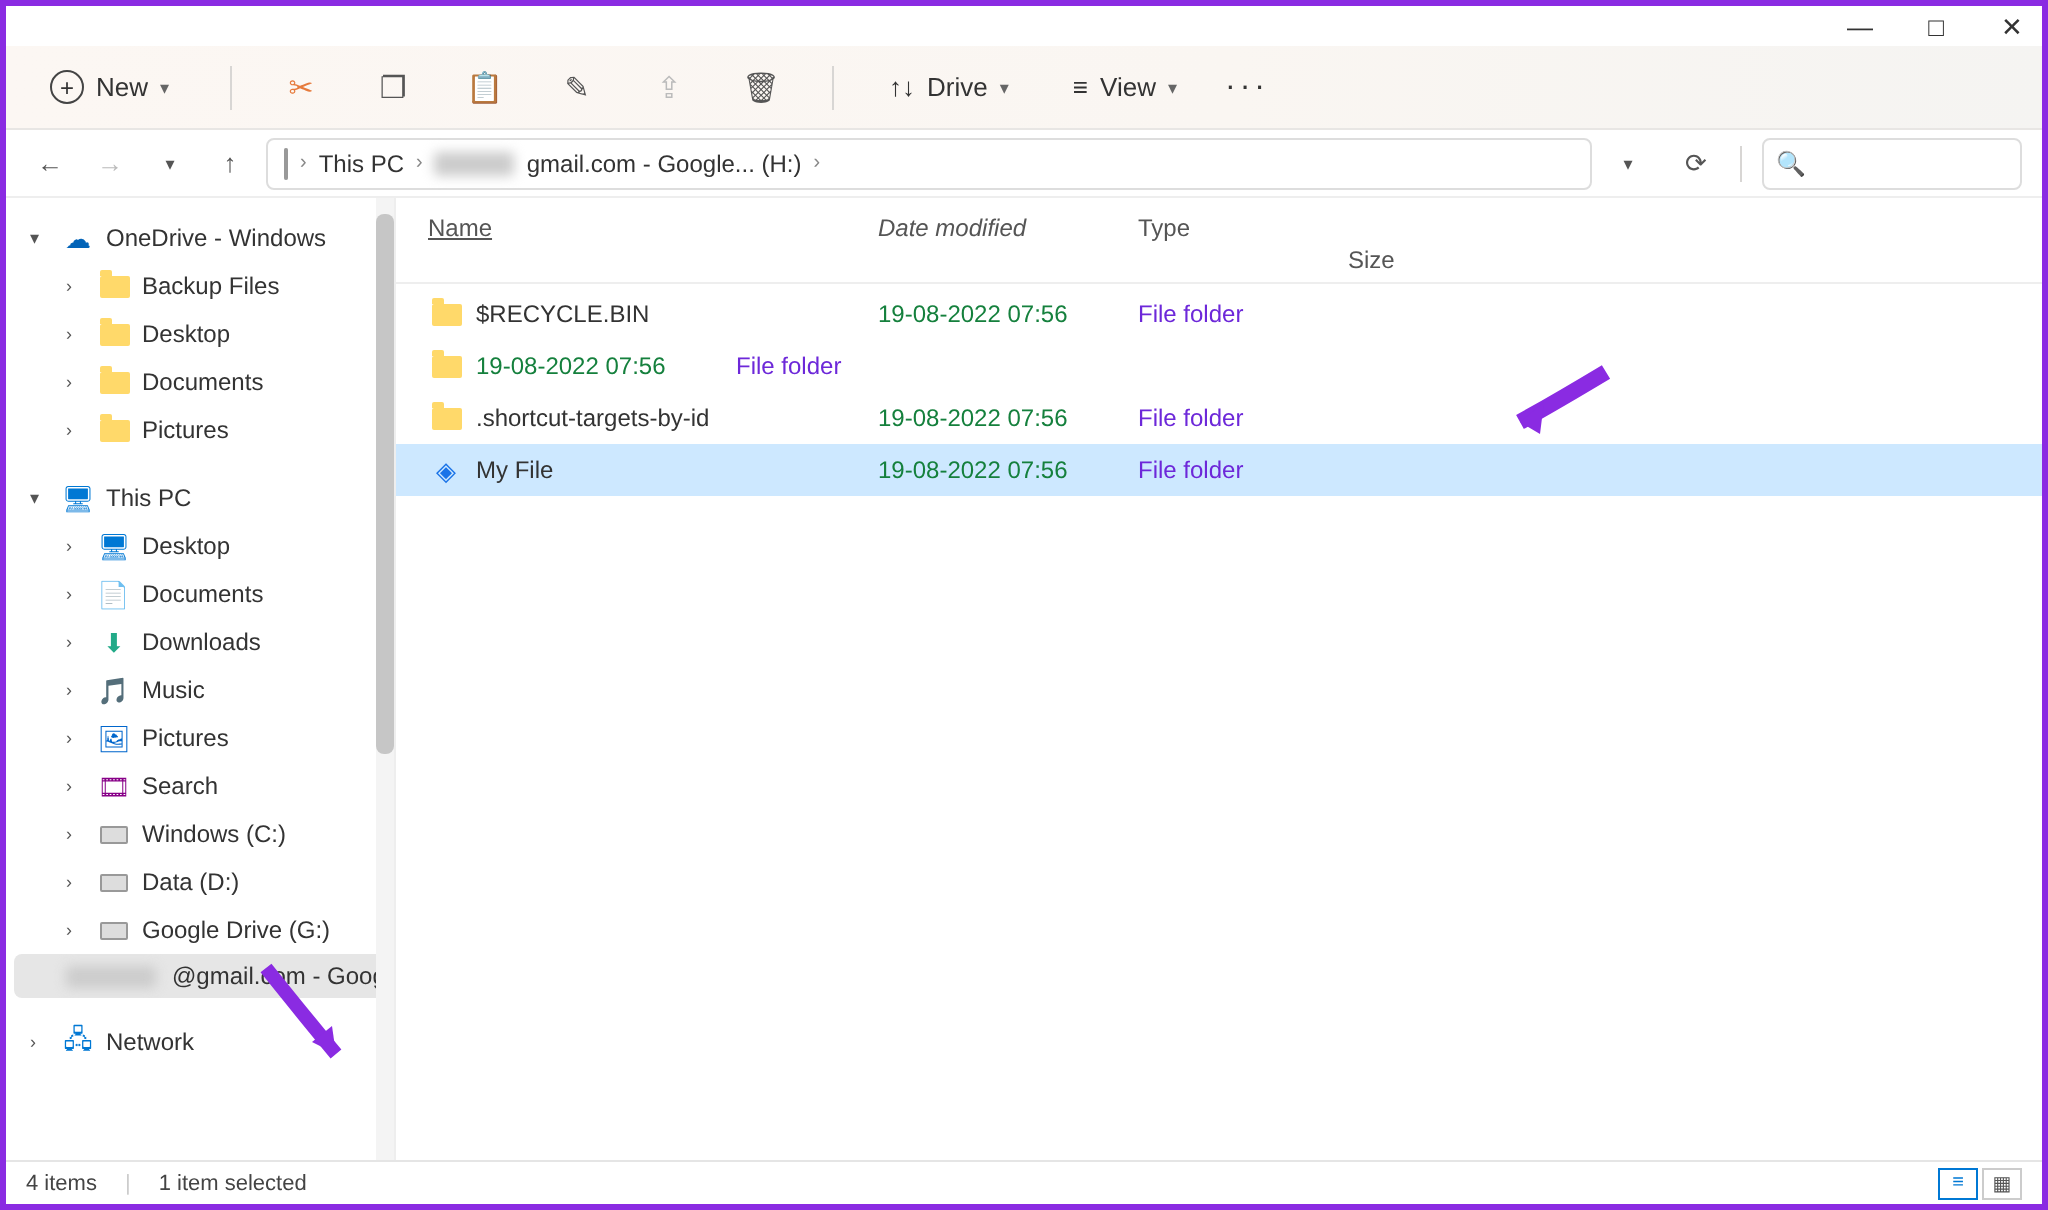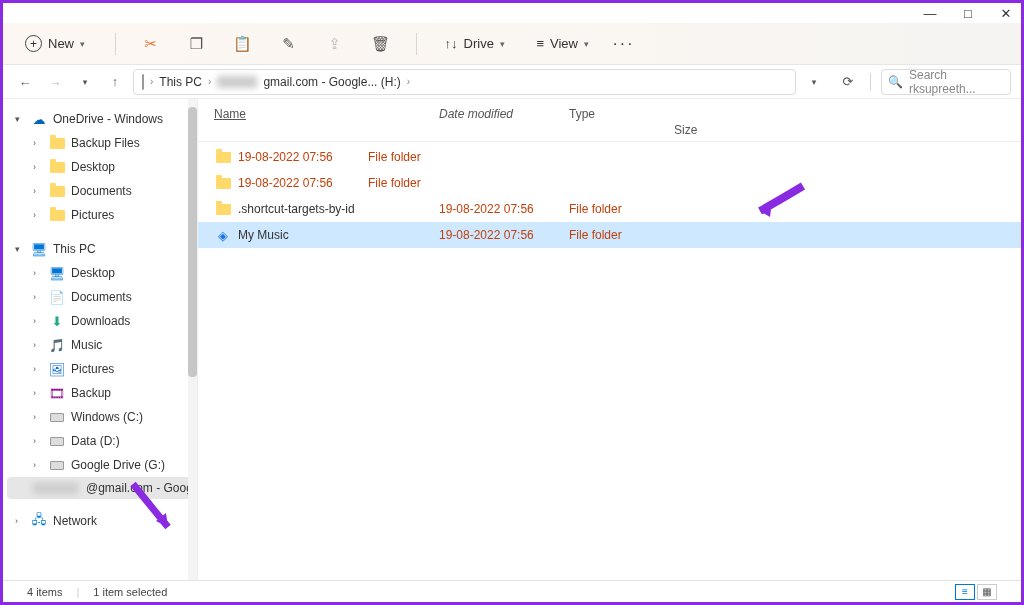--- a/index.html
+++ b/index.html
@@ -37,26 +37,26 @@
 .cols { display: flex; padding: 8px 0 4px 16px; font-size: 12px; color: #555; border-bottom: 1px solid #eee; }
 .col-name { width: 225px; text-decoration: underline; }
 .col-date { width: 130px; font-style: italic; }
 .col-type { width: 105px; }
 .col-size { width: 80px; margin-top: 16px; }
 .rows { padding-top: 2px; }
 .row { display: flex; align-items: center; padding: 5px 0 5px 16px; font-size: 12px; color: #333; cursor: pointer; }
 .row.sel { background: #cde8ff; }
 .row .ic { width: 18px; height: 16px; margin-right: 6px; display: flex; align-items: center; justify-content: center; font-size: 13px; }
 .row .r-name { width: 201px; }
-.row .r-date { width: 130px; color: #c2410c; }
-.row .r-type { width: 105px; color: #c2410c; }
+.row .r-date { width: 130px; color: #15803d; }
+.row .r-type { width: 105px; color: #6d28d9; }
 .row .r-size { width: 80px; color: #555; }
 .arrow-a { position: absolute; width: 60px; height: 60px; pointer-events: none; }
 .arrow-a svg { width: 100%; height: 100%; }
-.statusbar { position: absolute; bottom: 0; left: 0; right: 0; height: 22px; border-top: 1px solid #e5e5e5; display: flex; align-items: center; padding: 0 24px; font-size: 11px; color: #444; background: #fff; justify-content: space-between; margin-top: 32px; }
+.statusbar { position: absolute; bottom: 0; left: 0; right: 0; height: 22px; border-top: 1px solid #e5e5e5; display: flex; align-items: center; padding: 0 10px; font-size: 11px; color: #444; background: #fff; justify-content: space-between; margin-top: 32px; }
 .status-left { display: flex; gap: 14px; }
 .view-toggle { display: flex; gap: 2px; }
 .vt { width: 20px; height: 16px; border: 1px solid #ccc; display: flex; align-items: center; justify-content: center; font-size: 10px; color: #555; cursor: pointer; }
 .vt.active { border-color: #0078d4; color: #0078d4; }
 .folder-ic { width: 15px; height: 11px; background: #ffd96a; border-radius: 1px; position: relative; }
 .folder-ic::before { content: ""; position: absolute; top: -3px; left: 0; width: 6px; height: 3px; background: #ffd96a; border-radius: 1px 1px 0 0; }
 .drive-ic { width: 14px; height: 9px; background: #ddd; border: 1px solid #999; border-radius: 1px; }
 .blurred { filter: blur(3px); background: #ccc; color: transparent; border-radius: 2px; display: inline-block; }
 </style>
 </head>
@@ -109,21 +109,20 @@
     <span class="crumb">gmail.com - Google... (H:)</span>
     <span class="csep">›</span>
   </div>
   <div class="right-nav">
     <div class="nav-ic" style="font-size:9px">▾</div>
     <div class="nav-ic">⟳</div>
   </div>
   <div class="sep" style="height:18px"></div>
   <div class="search-box">
     <span>🔍</span>
-    <span>Search rksupreeth...</span>
   </div>
 </div>
 
 <div class="main">
   <div class="sidebar">
     <div class="tree">
       <div class="tree-item">
         <span class="expander">▾</span>
         <span class="ic" style="color:#0364b8">☁</span>
         <span>OneDrive - Windows</span>
@@ -198,21 +197,21 @@
             <span class="ic">
               <span style="color:#06c">🖼</span>
             </span>
             <span>Pictures</span>
           </div>
           <div class="tree-item indent1">
             <span class="expander">›</span>
             <span class="ic">
               <span style="color:#808">🎞</span>
             </span>
-            <span>Backup</span>
+            <span>Search</span>
           </div>
           <div class="tree-item indent1">
             <span class="expander">›</span>
             <span class="ic">
               <span class="drive-ic"></span>
             </span>
             <span>Windows (C:)</span>
           </div>
           <div class="tree-item indent1">
             <span class="expander">›</span>
@@ -256,20 +255,21 @@
       <div class="col-name">Name</div>
       <div class="col-date">Date modified</div>
       <div class="col-type">Type</div>
       <div class="col-size">Size</div>
     </div>
     <div class="rows" id="file-rows">
         <div class="row">
           <span class="ic">
             <span class="folder-ic"></span>
           </span>
+          <span class="r-name">$RECYCLE.BIN</span>
           <span class="r-date">19-08-2022 07:56</span>
           <span class="r-type">File folder</span>
           <span class="r-size"></span>
         </div>
         <div class="row">
           <span class="ic">
             <span class="folder-ic"></span>
           </span>
           <span class="r-date">19-08-2022 07:56</span>
           <span class="r-type">File folder</span>
@@ -281,21 +281,21 @@
           </span>
           <span class="r-name">.shortcut-targets-by-id</span>
           <span class="r-date">19-08-2022 07:56</span>
           <span class="r-type">File folder</span>
           <span class="r-size"></span>
         </div>
         <div class="row sel">
           <span class="ic">
             <span style="color:#1a73e8">◈</span>
           </span>
-          <span class="r-name">My Music</span>
+          <span class="r-name">My File</span>
           <span class="r-date">19-08-2022 07:56</span>
           <span class="r-type">File folder</span>
           <span class="r-size"></span>
         </div>
       </div>
     <div class="arrow-a" style="left:550px;top:82px">
       <svg viewBox="0 0 60 60">
           <path d="M55 5 Q 30 20 12 30" stroke="#8a2be2" stroke-width="8" fill="none"></path>
           <path d="M12 30 L24 20 L22 36 Z" fill="#8a2be2"></path>
         </svg>

